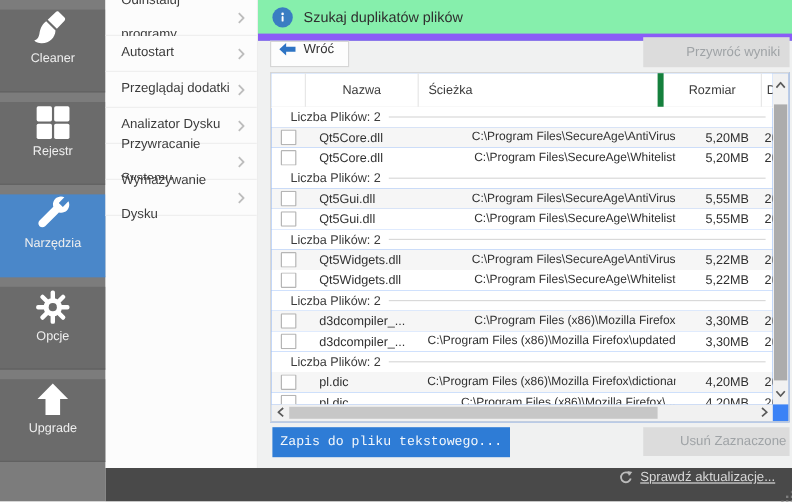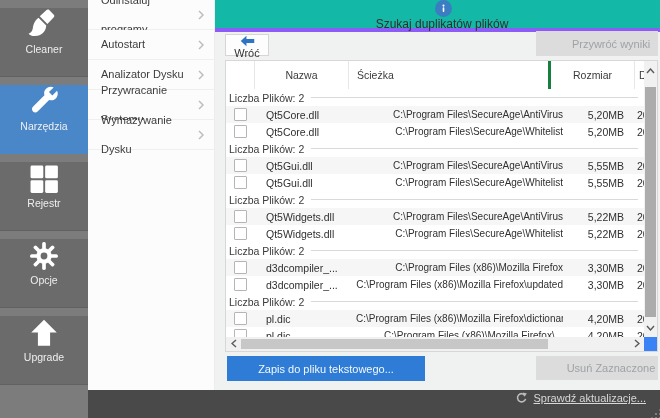--- a/index.html
+++ b/index.html
@@ -17,49 +17,49 @@
   .menu-sidebar{position:absolute;left:88px;top:0;width:127px;height:390px;background:#fcfcfc;
                 border-right:1px solid #ededed;box-sizing:border-box;}
   .mitem{position:relative;height:29px;line-height:29px;padding:0 10px 0 13px;font-size:11px;color:#3c3c3c;
          border-bottom:1px solid #efefef;display:flex;align-items:center;justify-content:space-between;
          cursor:pointer;background:#fcfcfc;}
   .mitem .chev{color:#bdbdbd;display:flex;align-items:center;}
   .mitem.sel{background:#4a87c9;color:#fff;border-bottom:1px solid #4a87c9;}
   .mitem.sel .chev{color:#fff;}
   
   .content{position:absolute;left:215px;top:0;right:0;bottom:28px;background:#f0f1f1;}
-  .content-header{position:absolute;left:0;top:0;right:0;height:28px;background:#14b8a6;
-                  border-bottom:4px solid #8b5cf6;display:flex;align-items:center;flex-direction:column;}
+  .content-header{position:absolute;left:0;top:0;right:0;height:28px;background:#86efac;
+                  border-bottom:6px solid #8b5cf6;display:flex;align-items:center;}
   .info-badge{width:17px;height:17px;border-radius:50%;background:#3a7dc2;margin-left:12px;
               display:flex;align-items:center;justify-content:center;flex:0 0 auto;}
   .page-title{font-size:12px;color:#2f2f2f;margin-left:9px;}
-  .btn-back{position:absolute;left:10px;top:34px;width:44px;height:22px;background:#fdfdfd;
-            border:1px solid #d6d6d6;box-sizing:border-box;display:flex;align-items:center;
-            font-size:11px;color:#333;cursor:pointer;flex-direction:column;}
+  .btn-back{position:absolute;left:10px;top:34px;width:66px;height:22px;background:#fdfdfd;
+            border:1px solid #d6d6d6;box-sizing:border-box;display:flex;align-items:flex-start;
+            font-size:11px;color:#333;cursor:pointer;}
   .btn-back .ba{margin:0 6px 0 6px;display:flex;}
   .btn-disabled{position:absolute;background:#dcdcdc;border:none;color:#9fa3a6;font-size:11px;
                 display:flex;align-items:center;justify-content:center;cursor:default;padding-left:28px;}
   .btn-restore{right:2px;top:31px;width:94px;height:25px;}
   .btn-delete{right:2px;top:356px;width:94px;height:24px;}
   .btn-save{position:absolute;left:12px;top:356px;width:198px;height:25px;background:#2e7cd6;
-            color:#f4f8fc;font-size:11px;display:flex;align-items:center;justify-content:center;cursor:pointer;}
+            color:#f4f8fc;font-size:11px;display:flex;align-items:center;justify-content:center;cursor:pointer;font-family:Liberation Mono, monospace;}
   
   .dtable{position:absolute;left:10px;right:2px;top:60px;bottom:38px;background:#3b82f6;
           border:1px solid #d7d7d7;box-sizing:border-box;}
   .thead{position:absolute;left:0;top:0;right:13px;height:28px;border-bottom:1px solid #d9d9d9;
          display:flex;font-size:10.5px;color:#3b3b3b;background:#fff;}
   .hc{box-sizing:border-box;height:100%;display:flex;align-items:center;}
   .hc0{width:28px;}
   .hc1{width:94px;border-left:1px solid #e7e7e7;justify-content:center;}
   .hc2{width:200px;border-left:1px solid #e7e7e7;padding-left:8px;}
-  .hc3{width:86px;border-left:3px solid #15803d;justify-content:center;}
+  .hc3{width:86px;border-left:5px solid #15803d;justify-content:center;}
   .hc4{flex:1;border-left:1px solid #e7e7e7;padding-left:4px;overflow:hidden;}
   .tbody{position:absolute;left:0;top:28px;right:13px;bottom:14px;overflow:hidden;}
   .grow{height:17px;display:flex;align-items:center;font-size:10.5px;color:#3b3b3b;background:#fff;}
-  .grow .glabel{padding-left:3px;white-space:nowrap;}
+  .grow .glabel{padding-left:16px;white-space:nowrap;}
   .grow .gline{flex:1;border-top:1px solid #d9d9d9;margin:0 6px 0 7px;}
   .trow{height:17px;display:flex;align-items:center;font-size:10.5px;color:#303030;background:#fff;}
   .trow.shade{background:#f6f6f6;}
   .c{box-sizing:border-box;white-space:nowrap;overflow:hidden;}
   .c0{width:28px;display:flex;justify-content:center;}
   .c1{width:94px;padding-left:12px;}
   .c2{width:215px;padding-left:8px;font-size:10px;text-align:right;}
   .c3{width:61px;text-align:right;}
   .c4{flex:1;padding-left:13px;}
   .cbx{width:11px;height:11px;border:1px solid #b5b5b5;background:#fff;border-radius:1px;display:block;}
@@ -88,40 +88,40 @@
       <span class="tile-icon">
         <svg viewBox="0 0 24 24" width="34" height="34">
             <g fill="#fff">
           <path d="M15.3 1.1l3.6 3.6c.5.5.5 1.3 0 1.8l-4.5 4.8-5.4-5.4 4.8-4.5c.4-.5 1-.5 1.5-.3z"></path>
           <path d="M8.1 6.8l5.5 5.5c-.3 4.3-3.4 7.3-8 7.5-1.7.1-3.5-.5-4.5-1.6 2-.8 2.7-2.2 3-3.9.4-2.5 1-5.1 4-7.5z"></path>
         </g>
           </svg>
       </span>
       <div class="tile-label">Cleaner</div>
     </div>
-    <div class="tile sel">
-      <span class="tile-icon">
-        <svg viewBox="0 0 24 24" width="34" height="34">
-          <path fill="#fff" d="M21.7 6.1c0 2.6-2.1 4.7-4.7 4.7-.5 0-1-.1-1.4-.2l-8.1 8.1c-.9.9-2.4.9-3.3 0-.9-.9-.9-2.4 0-3.3l8.1-8.1c-.1-.5-.2-.9-.2-1.4 0-2.6 2.1-4.7 4.7-4.7.7 0 1.4.2 2 .5l-3.3 3.3 2.4 2.4 3.3-3.3c.3.6.5 1.3.5 2z"></path>
-        </svg>
-      </span>
-      <div class="tile-label">Narzędzia</div>
-    </div>
     <div class="tile">
       <span class="tile-icon">
         <svg viewBox="0 0 24 24" width="34" height="34">
             <g fill="#fff">
           <rect x="2.5" y="2.5" width="9" height="9" rx="1"></rect>
               <rect x="12.8" y="2.5" width="9" height="9" rx="1"></rect>
           <rect x="2.5" y="12.8" width="9" height="9" rx="1"></rect>
               <rect x="12.8" y="12.8" width="9" height="9" rx="1"></rect>
         </g>
           </svg>
       </span>
       <div class="tile-label">Rejestr</div>
+    </div>
+    <div class="tile sel">
+      <span class="tile-icon">
+        <svg viewBox="0 0 24 24" width="34" height="34">
+          <path fill="#fff" d="M21.7 6.1c0 2.6-2.1 4.7-4.7 4.7-.5 0-1-.1-1.4-.2l-8.1 8.1c-.9.9-2.4.9-3.3 0-.9-.9-.9-2.4 0-3.3l8.1-8.1c-.1-.5-.2-.9-.2-1.4 0-2.6 2.1-4.7 4.7-4.7.7 0 1.4.2 2 .5l-3.3 3.3 2.4 2.4 3.3-3.3c.3.6.5 1.3.5 2z"></path>
+        </svg>
+      </span>
+      <div class="tile-label">Narzędzia</div>
     </div>
     <div class="tile">
       <span class="tile-icon">
         <svg viewBox="0 0 24 24" width="34" height="34">
           <g fill="#fff">
             <rect x="10.7" y="2.2" width="2.6" height="19.6" rx="1.1"></rect>
             <rect x="10.7" y="2.2" width="2.6" height="19.6" rx="1.1" transform="rotate(45 12 12)"></rect>
             <rect x="10.7" y="2.2" width="2.6" height="19.6" rx="1.1" transform="rotate(90 12 12)"></rect>
             <rect x="10.7" y="2.2" width="2.6" height="19.6" rx="1.1" transform="rotate(135 12 12)"></rect>
             <circle cx="12" cy="12" r="5.4"></circle>
@@ -152,20 +152,28 @@
     </div>
     <div class="mitem">
       <span>Autostart</span>
       <span class="chev">
           <svg width="6" height="10" viewBox="0 0 6 10">
             <polyline points="1,1 5,5 1,9" fill="none" stroke="currentColor" stroke-width="1.5"></polyline>
           </svg>
         </span>
     </div>
     <div class="mitem">
+      <span>Przeglądaj dodatki</span>
+      <span class="chev">
+          <svg width="6" height="10" viewBox="0 0 6 10">
+            <polyline points="1,1 5,5 1,9" fill="none" stroke="currentColor" stroke-width="1.5"></polyline>
+          </svg>
+        </span>
+    </div>
+    <div class="mitem">
       <span>Analizator Dysku</span>
       <span class="chev">
           <svg width="6" height="10" viewBox="0 0 6 10">
             <polyline points="1,1 5,5 1,9" fill="none" stroke="currentColor" stroke-width="1.5"></polyline>
           </svg>
         </span>
     </div>
     <div class="mitem">
       <span>Przywracanie Systemu</span>
       <span class="chev">

